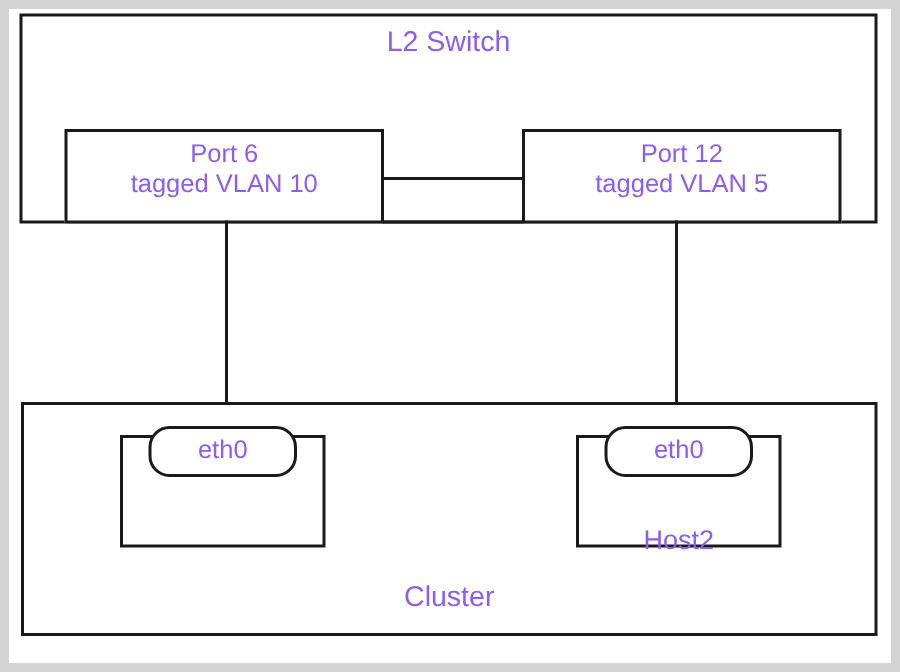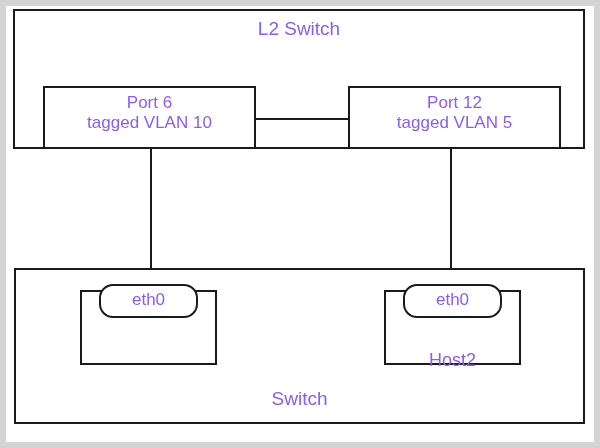--- a/index.html
+++ b/index.html
@@ -117,15 +117,15 @@
 
   <div class="box" id="host1-box"></div>
   <div class="rbox" id="eth0-left-box"></div>
   <div class="label" id="eth0-left-label">eth0</div>
 
   <div class="box" id="host2-box"></div>
   <div class="label" id="host2-label">Host2</div>
   <div class="rbox" id="eth0-right-box"></div>
   <div class="label" id="eth0-right-label">eth0</div>
 
-  <div class="label" id="cluster-label">Switch</div>
+  <div class="label" id="cluster-label">Cluster</div>
 
 </div>
 
 </body></html>

